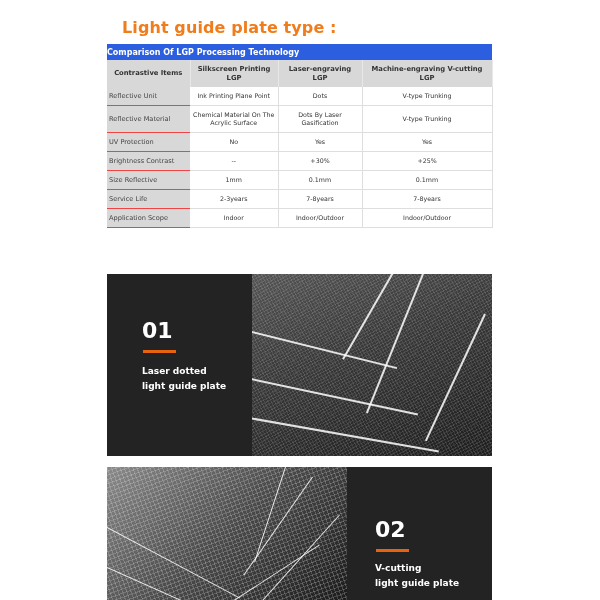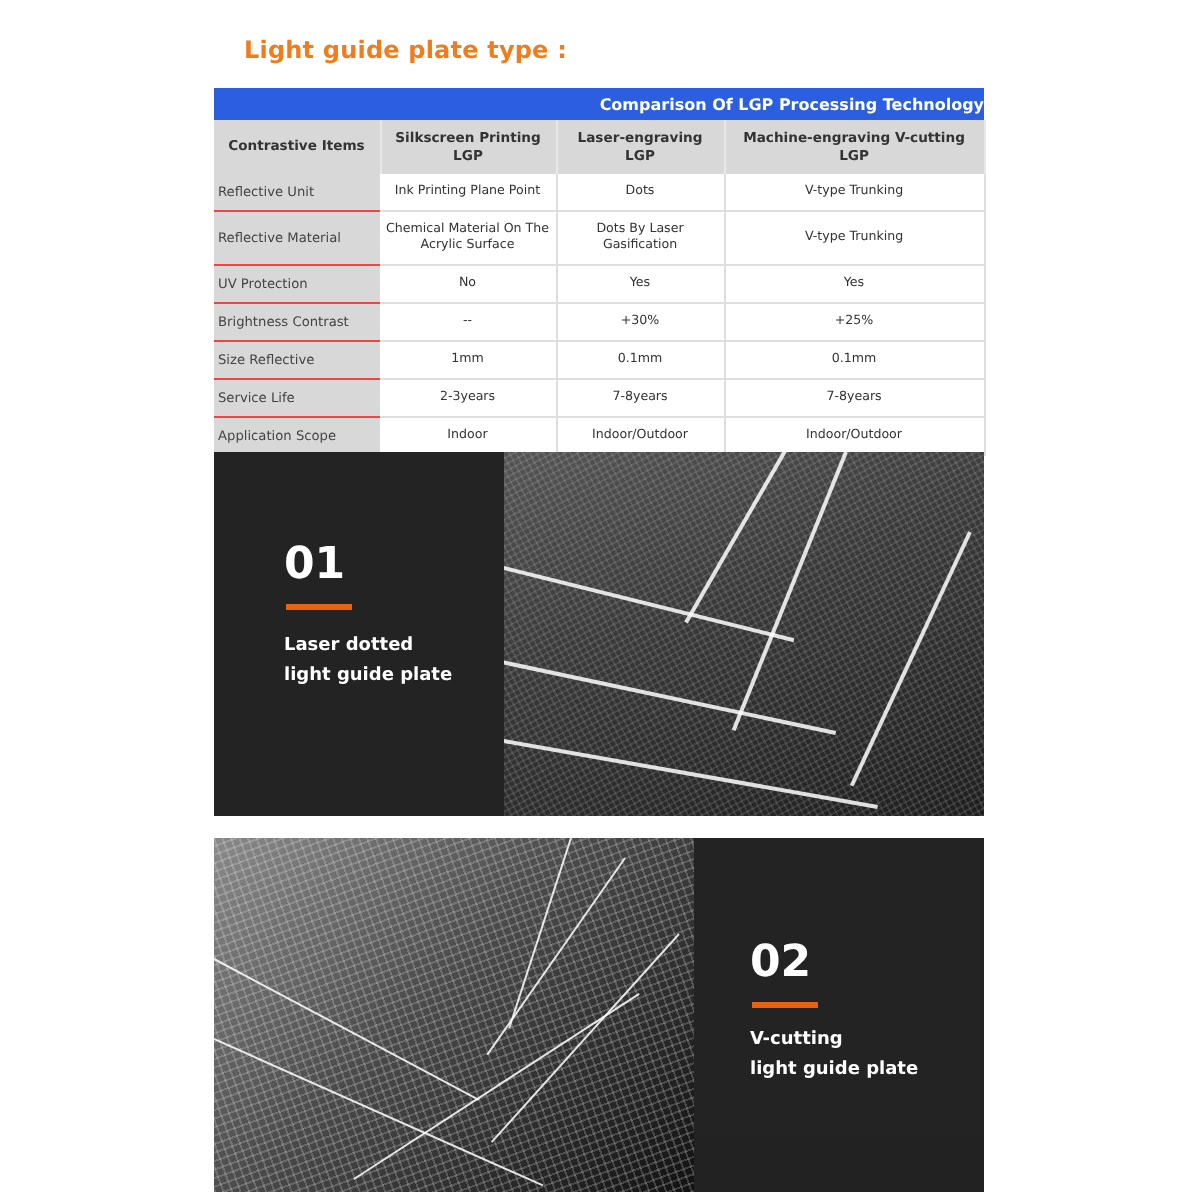--- a/index.html
+++ b/index.html
@@ -1,30 +1,30 @@
 <!DOCTYPE html>
 <html><head>
 <meta charset="utf-8">
 <style>
   html, body { margin:0; padding:0; background:#ffffff; }
   body { width:600px; height:600px; position:relative; overflow:hidden; font-family:"DejaVu Sans", sans-serif; }
-  .section-title { position:absolute; left:122px; top:18px; font-size:12px; font-weight:bold; color:#f07c1c; letter-spacing:0.1px; }
+  .section-title { position:absolute; left:122px; top:18px; font-size:16px; font-weight:bold; color:#f07c1c; letter-spacing:0.1px; }
 
   .table-wrap { position:absolute; left:107px; top:44px; width:385px; }
   table { border-collapse:collapse; width:385px; table-layout:fixed; font-size:6.3px; color:#333; }
   col.c1 { width:83px; } col.c2 { width:88px; } col.c3 { width:84px; } col.c4 { width:130px; }
-  .title-row td { background:#2b5fe0; color:#ffffff; font-weight:bold; font-size:8px; text-align:right; height:16px; padding:0; }
+  .title-row td { background:#2b5fe0; color:#ffffff; font-weight:bold; font-size:8px; text-align:left; height:16px; padding:0; }
   .head-row th { background:#d8d8d8; color:#333; font-weight:bold; font-size:6.8px; height:27px; padding:0 2px; line-height:9px; border-right:1px solid #e8e8e8; }
   .head-row th:first-child { text-align:center; padding-left:2px; }
   td.lab { background:#d8d8d8; text-align:left; padding-left:2px; font-size:6.6px; color:#444; border-bottom:1px solid #ef4444; }
   td.val { background:#ffffff; text-align:center; border-bottom:1px solid #dedede; border-right:1px solid #dedede; line-height:8px; padding:0 2px; }
   tr.r td { height:16px; }
   tr.r2 td { height:24px; }
 
-  .panel { position:absolute; left:107px; width:385px; overflow:hidden; background:#222222; }
+  .panel { position:absolute; left:107px; width:385px; overflow:hidden; background:#222222;margin-top:48px; }
   .panel1 { top:226px; height:182px; }
   .panel2 { top:419px; height:177px; }
   .textbox { position:absolute; background:#232323; }
   .p1text { left:0; top:0; width:145px; height:182px; }
   .p2text { left:240px; top:0; width:145px; height:150px; }
   .num { position:absolute; color:#ffffff; font-weight:bold; font-size:22px; font-family:"DejaVu Sans", sans-serif; }
   .bar { position:absolute; width:33px; height:3px; background:#e8620f; }
   .cap { position:absolute; color:#ffffff; font-weight:bold; font-size:9px; line-height:15px; }
 
   .photo { position:absolute; overflow:hidden; }

